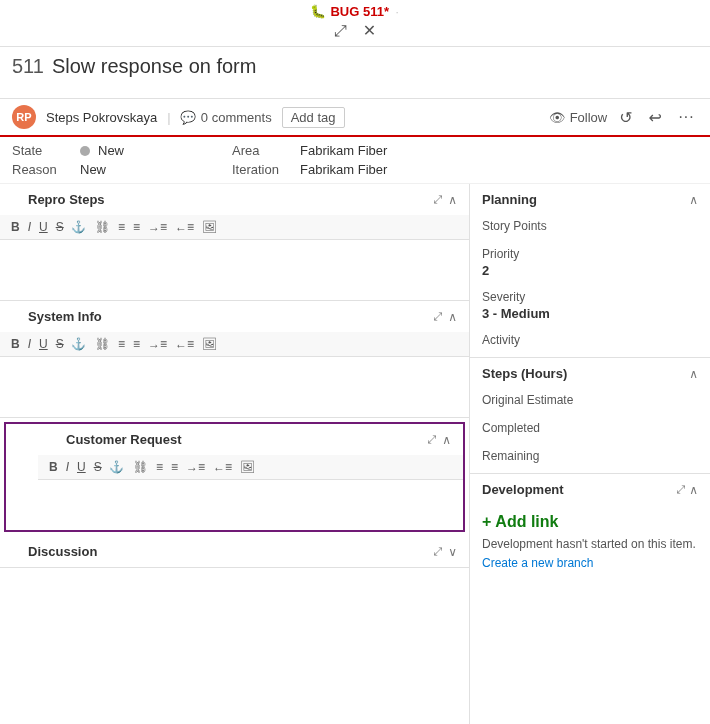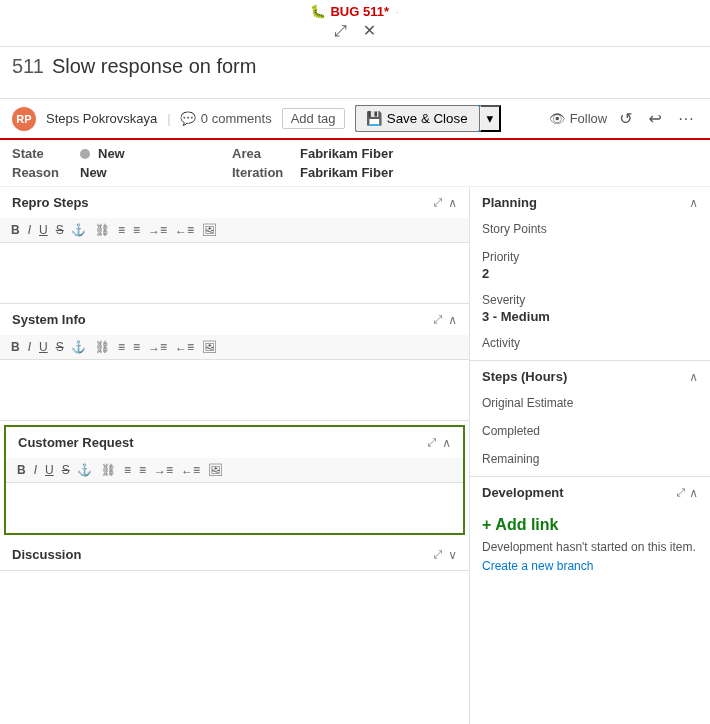--- a/index.html
+++ b/index.html
@@ -26,49 +26,49 @@
     .add-tag-btn { background: none; border: 1px solid #ccc; border-radius: 2px; padding: 2px 8px; cursor: pointer; color: #555; font-size: 13px; }
     .save-close-btn { display: flex; align-items: center; background: #0078d4; color: white; border: none; border-radius: 2px; cursor: pointer; font-size: 13px; }
     .save-close-main { padding: 4px 10px; }
     .save-close-arrow { padding: 4px 6px; border-left: 1px solid rgba(255,255,255,0.4); }
     .follow-btn { display: flex; align-items: center; gap: 4px; background: none; border: none; cursor: pointer; color: #555; font-size: 13px; }
     .toolbar-right { display: flex; align-items: center; gap: 8px; margin-left: auto; }
 
     
     .meta-row { display: flex; gap: 0; padding: 6px 12px; border-bottom: 1px solid #f0f0f0; }
     .meta-col { display: flex; flex-direction: column; gap: 4px; min-width: 200px; }
-    .meta-item { display: flex; align-items: center; gap: 8px; font-weight: bold; }
+    .meta-item { display: flex; align-items: center; gap: 8px; }
     .meta-label { color: #555; font-size: 13px; min-width: 60px; }
     .meta-value { font-size: 13px; color: #333; }
     .state-dot { width: 10px; height: 10px; border-radius: 50%; background: #aaa; display: inline-block; }
     .meta-label2 { color: #555; font-size: 13px; min-width: 60px; }
 
     
     .content-area { display: flex; height: calc(724px - 140px); }
 
     
     .left-panel { flex: 1; overflow-y: auto; border-right: 1px solid #e0e0e0; padding: 0; }
 
     
     .section { border-bottom: 1px solid #e0e0e0; }
     .section-header { display: flex; align-items: center; justify-content: space-between; padding: 8px 12px; cursor: pointer; }
-    .section-title { font-weight: 600; font-size: 13px; }
+    .section-title { font-weight: 600; font-size: 13px; margin-left: 16px; }
     .section-controls { display: flex; align-items: center; gap: 6px; }
 
     
     .editor-toolbar { display: flex; align-items: center; gap: 2px; padding: 4px 8px; border-bottom: 1px solid #e0e0e0; background: #f8f8f8; flex-wrap: wrap; }
     .editor-toolbar button { background: none; border: none; cursor: pointer; color: #555; font-size: 12px; padding: 1px 3px; font-family: inherit; }
     .editor-toolbar .bold { font-weight: bold; }
     .editor-toolbar .italic { font-style: italic; }
     .editor-toolbar .underline { text-decoration: underline; }
 
     .editor-body { min-height: 60px; padding: 8px; background: #fff; }
 
     
-    .section-customer { border: 2px solid #4d7c0f; margin: 4px; }
+    .section-customer { border: 2px solid #701a75; margin: 4px; padding-left: 32px; }
     .section-customer .section-header { background: #fff; }
 
     
     .right-panel { width: 240px; overflow-y: auto; padding: 0; }
 
     
     .right-tabs { display: flex; border-bottom: 1px solid #e0e0e0; }
     .right-tab { padding: 8px 14px; cursor: pointer; font-size: 13px; color: #555; border-bottom: 2px solid transparent; }
     .right-tab.active { color: #0078d4; border-bottom-color: #0078d4; }
 
@@ -116,27 +116,20 @@
 
 <div class="toolbar">
   <div class="avatar">RP</div>
   <span class="user-name">Steps Pokrovskaya</span>
   <span class="toolbar-sep">|</span>
   <button class="comment-btn">
     <span>💬</span>
     <span>0 comments</span>
   </button>
   <button class="add-tag-btn">Add tag</button>
-  <div class="save-close-btn">
-    <button class="save-close-main">
-      <span>💾</span>
-      <span>Save &amp; Close</span>
-    </button>
-    <button class="save-close-arrow">▾</button>
-  </div>
   <div class="toolbar-right">
     <button class="follow-btn">
       <span>👁</span>
       <span>Follow</span>
     </button>
     <button class="icon-btn">↺</button>
     <button class="icon-btn">↩</button>
     <button class="icon-btn">···</button>
   </div>
 </div>

